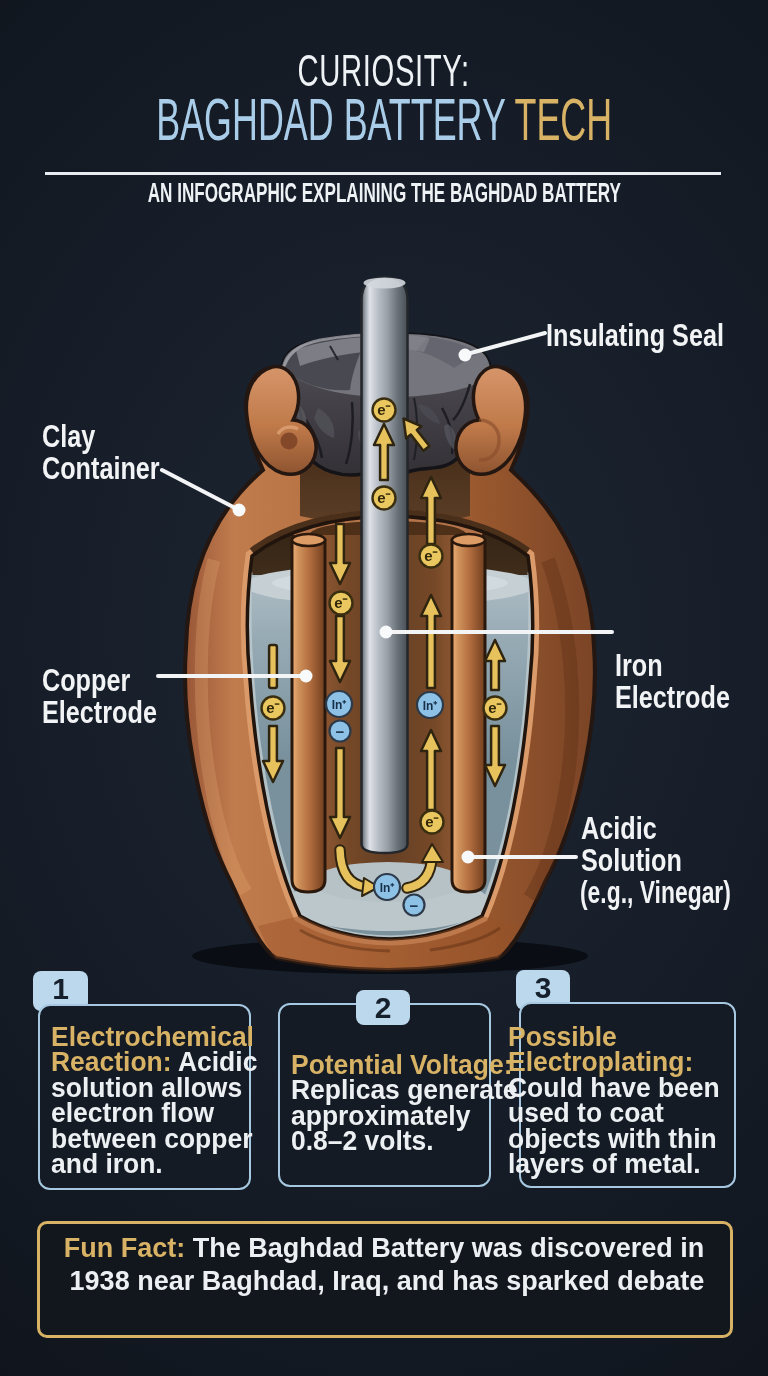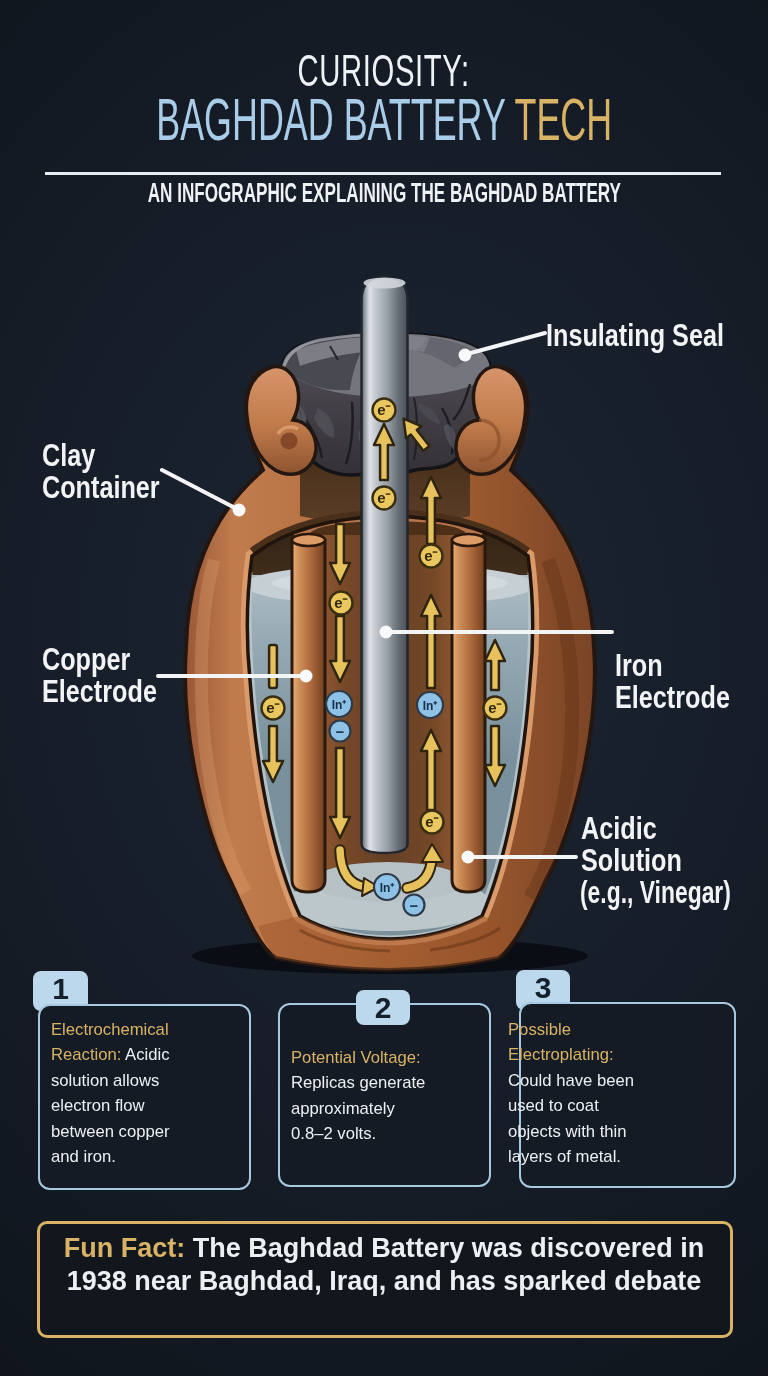--- a/index.html
+++ b/index.html
@@ -18,27 +18,27 @@
   #rule{top:172px;left:45px;width:676px;height:3px;background:#e9edf1;}
   #subtitle{top:177px;font-size:28px;font-weight:bold;color:#eef2f5;}
   #subtitle .sq{transform:scaleX(0.611);transform-origin:center;}
   
   .lbl{position:absolute;color:#f1f3f5;font-size:32px;font-weight:bold;line-height:32px;white-space:nowrap;}
   .lbl .sq{transform:scaleX(0.788);transform-origin:left;}
   
   .card{position:absolute;border:2.5px solid #a6c8e0;border-radius:12px;background:#141b24;box-sizing:border-box;}
   .tab{position:absolute;background:#bcd8ec;border-radius:8px;color:#16202c;font-weight:bold;
        font-size:30px;text-align:center;}
-  .cardtext{position:absolute;font-size:17px;font-weight:normal;line-height:25.4px;color:#edf0f3;}
+  .cardtext{position:absolute;font-size:27px;font-weight:bold;line-height:25.4px;color:#edf0f3;margin-top:8px;}
   .cardtext .sq{transform:scaleX(0.98);transform-origin:left;}
   .gold{color:#d9b365;}
   #funfact{position:absolute;left:37px;top:1221px;width:696px;height:117px;border:3px solid #d9b365;
            border-radius:10px;background:#12161d;box-sizing:border-box;}
   #funtext{top:1232px;font-size:27px;font-weight:bold;line-height:32.5px;color:#edf0f3;}
-  #funtext .sq{transform:scaleX(1.0);transform-origin:center;text-align:center;}
+  #funtext .sq{transform:scaleX(1.0);transform-origin:center;text-align:right;}
 </style>
 </head>
 <body>
 <svg class="abs" style="left:0;top:0" width="768" height="1376" viewBox="0 0 768 1376">
   <defs>
     <linearGradient id="potg" x1="0" y1="0" x2="1" y2="0">
       <stop offset="0" stop-color="#9a5737"></stop>
       <stop offset="0.12" stop-color="#c17c4e"></stop>
       <stop offset="0.4" stop-color="#b46f40"></stop>
       <stop offset="0.72" stop-color="#99582e"></stop>
@@ -265,22 +265,22 @@
   </div>
 <div class="abs cx" id="bigtitle">
     <span class="sq">BAGHDAD BATTERY <span class="gold">TECH</span></span>
   </div>
 <div class="abs" id="rule"></div>
 <div class="abs cx" id="subtitle">
     <span class="sq">AN INFOGRAPHIC EXPLAINING THE BAGHDAD BATTERY</span>
   </div>
 
 <div class="lbl" style="left:546px;top:319px"><span class="sq">Insulating Seal</span></div>
-<div class="lbl" style="left:42px;top:439px"><span class="sq">Clay<br>Container</span></div>
-<div class="lbl" style="left:42px;top:643px"><span class="sq">Copper<br>Electrode</span></div>
+<div class="lbl" style="left:42px;top:420px"><span class="sq">Clay<br>Container</span></div>
+<div class="lbl" style="left:42px;top:664px"><span class="sq">Copper<br>Electrode</span></div>
 <div class="lbl" style="left:615px;top:649px"><span class="sq">Iron<br>Electrode</span></div>
 <div class="lbl" style="left:581px;top:812px"><span class="sq">Acidic<br>Solution</span></div>
 <div class="lbl" style="left:580px;top:876px"><span class="sq" style="transform:scaleX(0.715)">(e.g., Vinegar)</span></div>
 
 <div class="tab" style="left:33px;top:971px;width:55px;height:40px;line-height:36px">1</div>
 <div class="card" style="left:38px;top:1004px;width:213px;height:186px"></div>
 <div class="cardtext" style="left:51px;top:1017px"><span class="sq"><span class="gold">Electrochemical<br>Reaction:</span> Acidic<br>solution allows<br>electron flow<br>between copper<br>and iron.</span></div>
 
 <div class="card" style="left:278px;top:1003px;width:213px;height:184px"></div>
 <div class="tab" style="left:356px;top:990px;width:54px;height:35px;line-height:35px">2</div>

